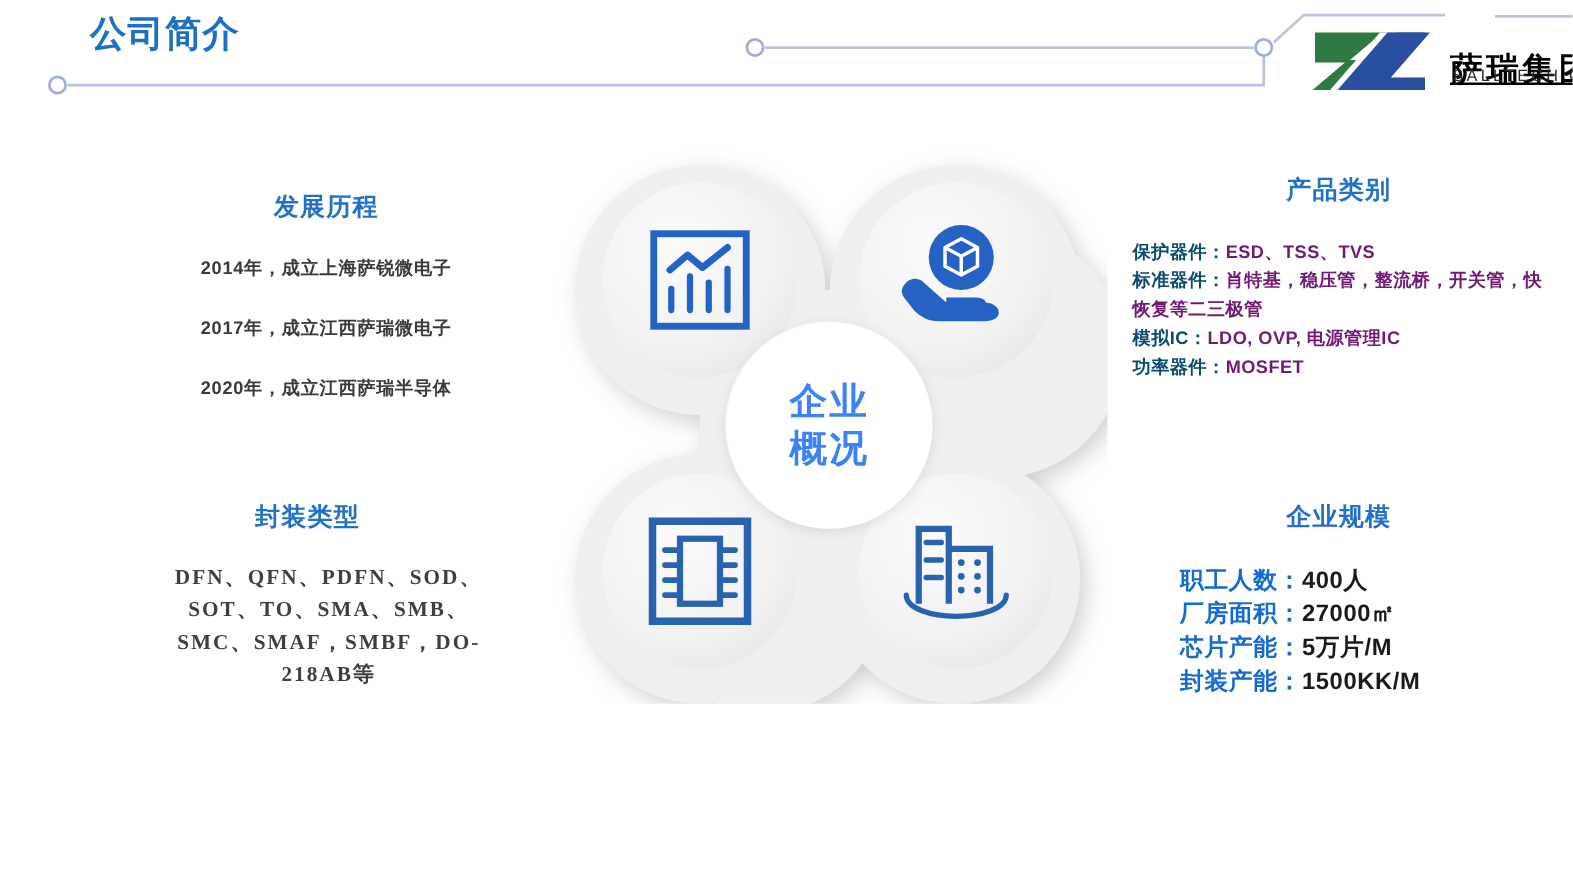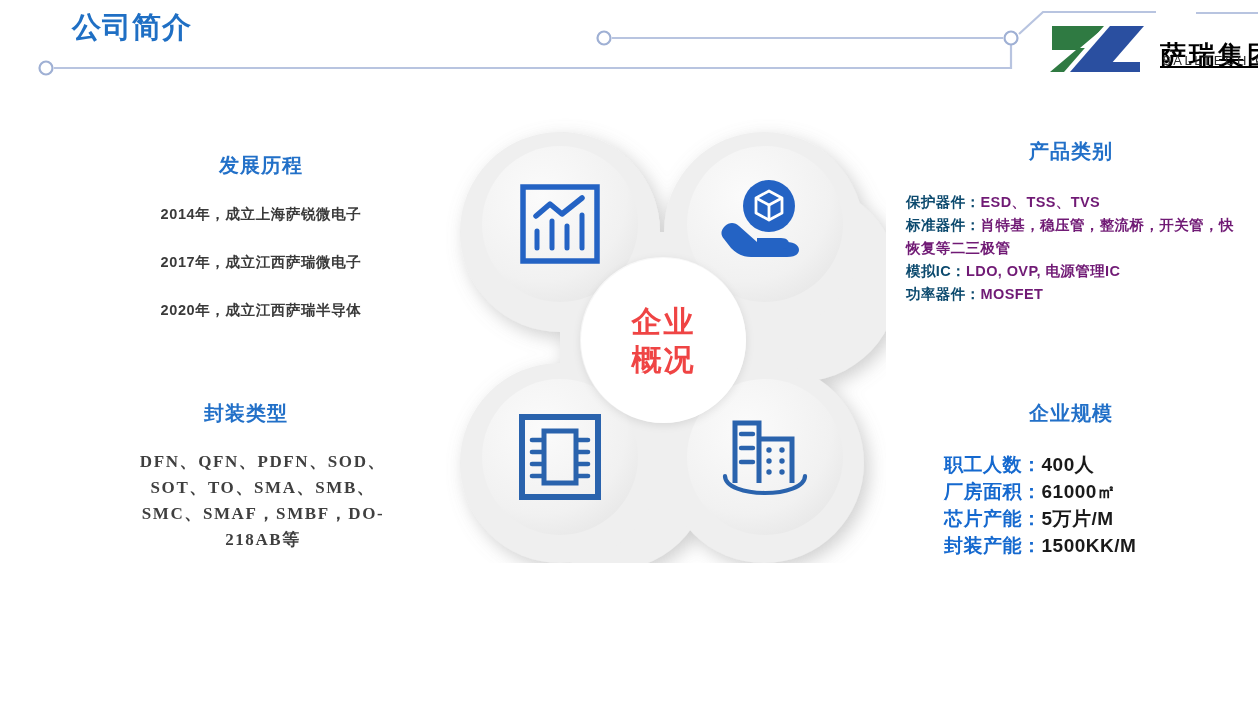--- a/index.html
+++ b/index.html
@@ -86,21 +86,21 @@
   .center-graphic{position:absolute;left:410px;top:118px;width:440px;height:445px;}
   .center-graphic svg{position:absolute;left:0;top:0;}
   .hub{
     position:absolute;left:135px;top:140px;width:165px;height:165px;
     border-radius:50%;background:#ffffff;
     display:flex;align-items:center;justify-content:center;
     flex-direction:column;
     box-shadow:0 2px 10px rgba(0,0,0,0.10);
   }
   .hub-line{
-    font-size:30px;font-weight:bold;color:#ef4444;
+    font-size:30px;font-weight:bold;color:#3b82f6;
     letter-spacing:2px;line-height:38px;
   }
 </style>
 </head>
 <body>
 
 <div class="slide">
 
   <div class="header-deco">
     <svg width="1258" height="100" viewBox="0 0 1258 100">
@@ -173,21 +173,21 @@
     </div>
   </div>
 
   <div class="panel" id="panel-scale">
     <div class="panel-title">企业规模</div>
     <div class="scale-list">
       <div class="scale-row">
         <span class="lbl">职工人数：</span><span class="val">400人</span>
       </div>
       <div class="scale-row">
-        <span class="lbl">厂房面积：</span><span class="val">61000㎡</span>
+        <span class="lbl">厂房面积：</span><span class="val">27000㎡</span>
       </div>
       <div class="scale-row">
         <span class="lbl">芯片产能：</span><span class="val">5万片/M</span>
       </div>
       <div class="scale-row">
         <span class="lbl">封装产能：</span><span class="val">1500KK/M</span>
       </div>
     </div>
   </div>
 

